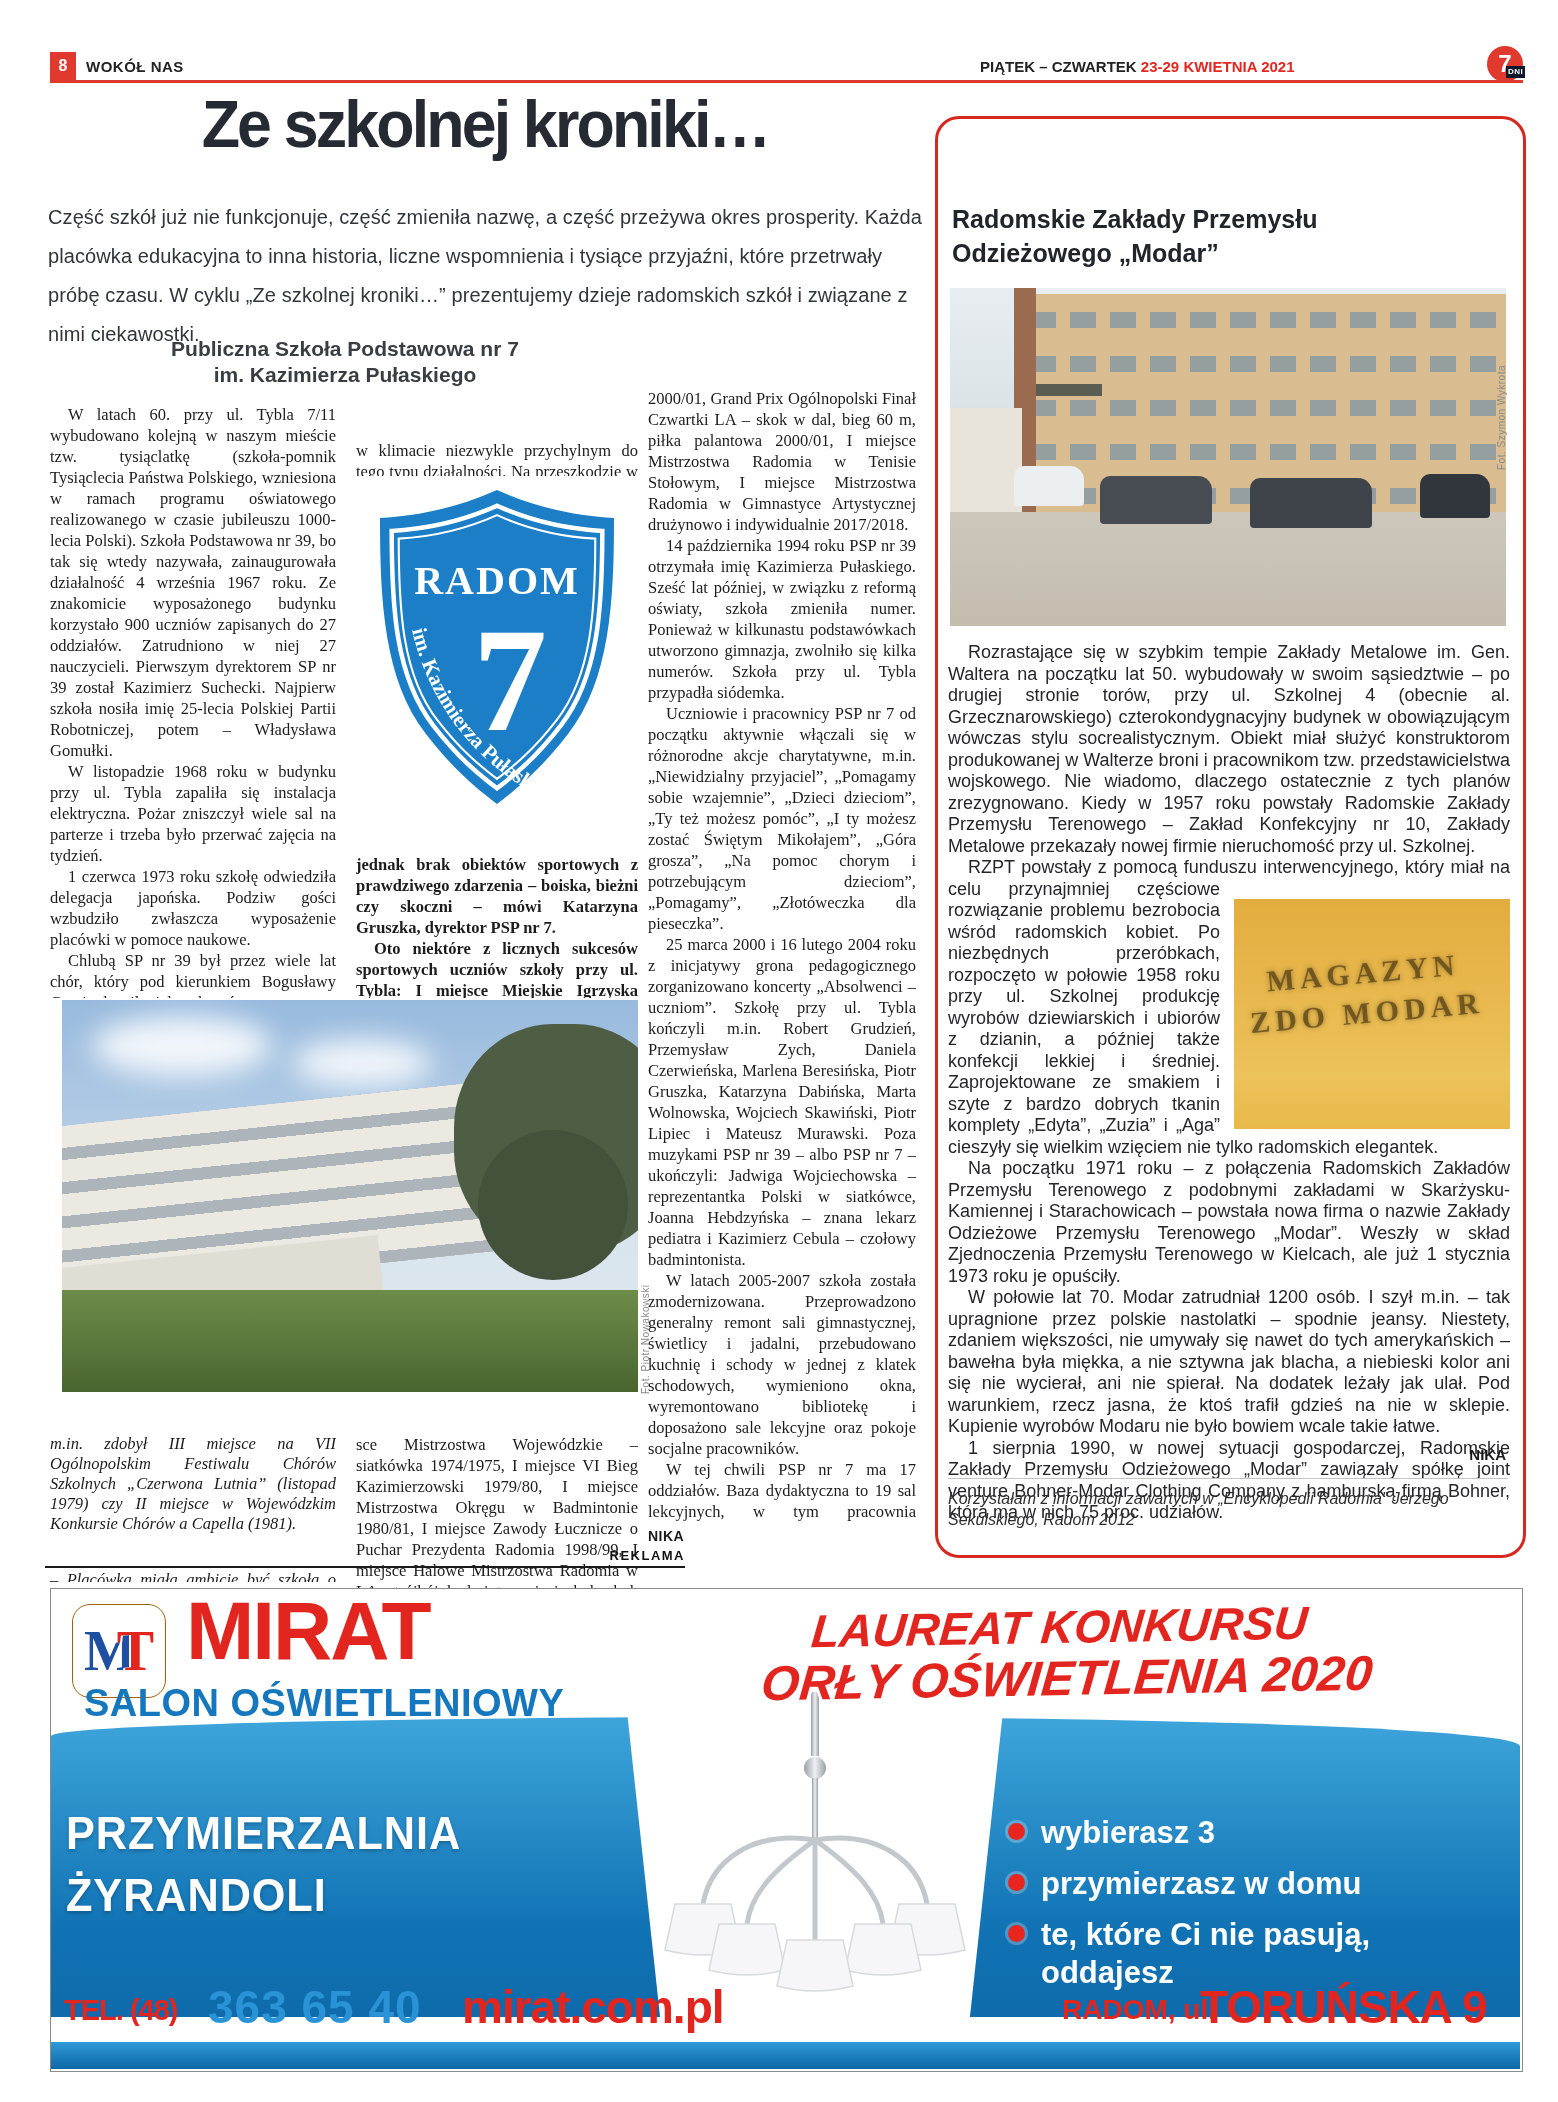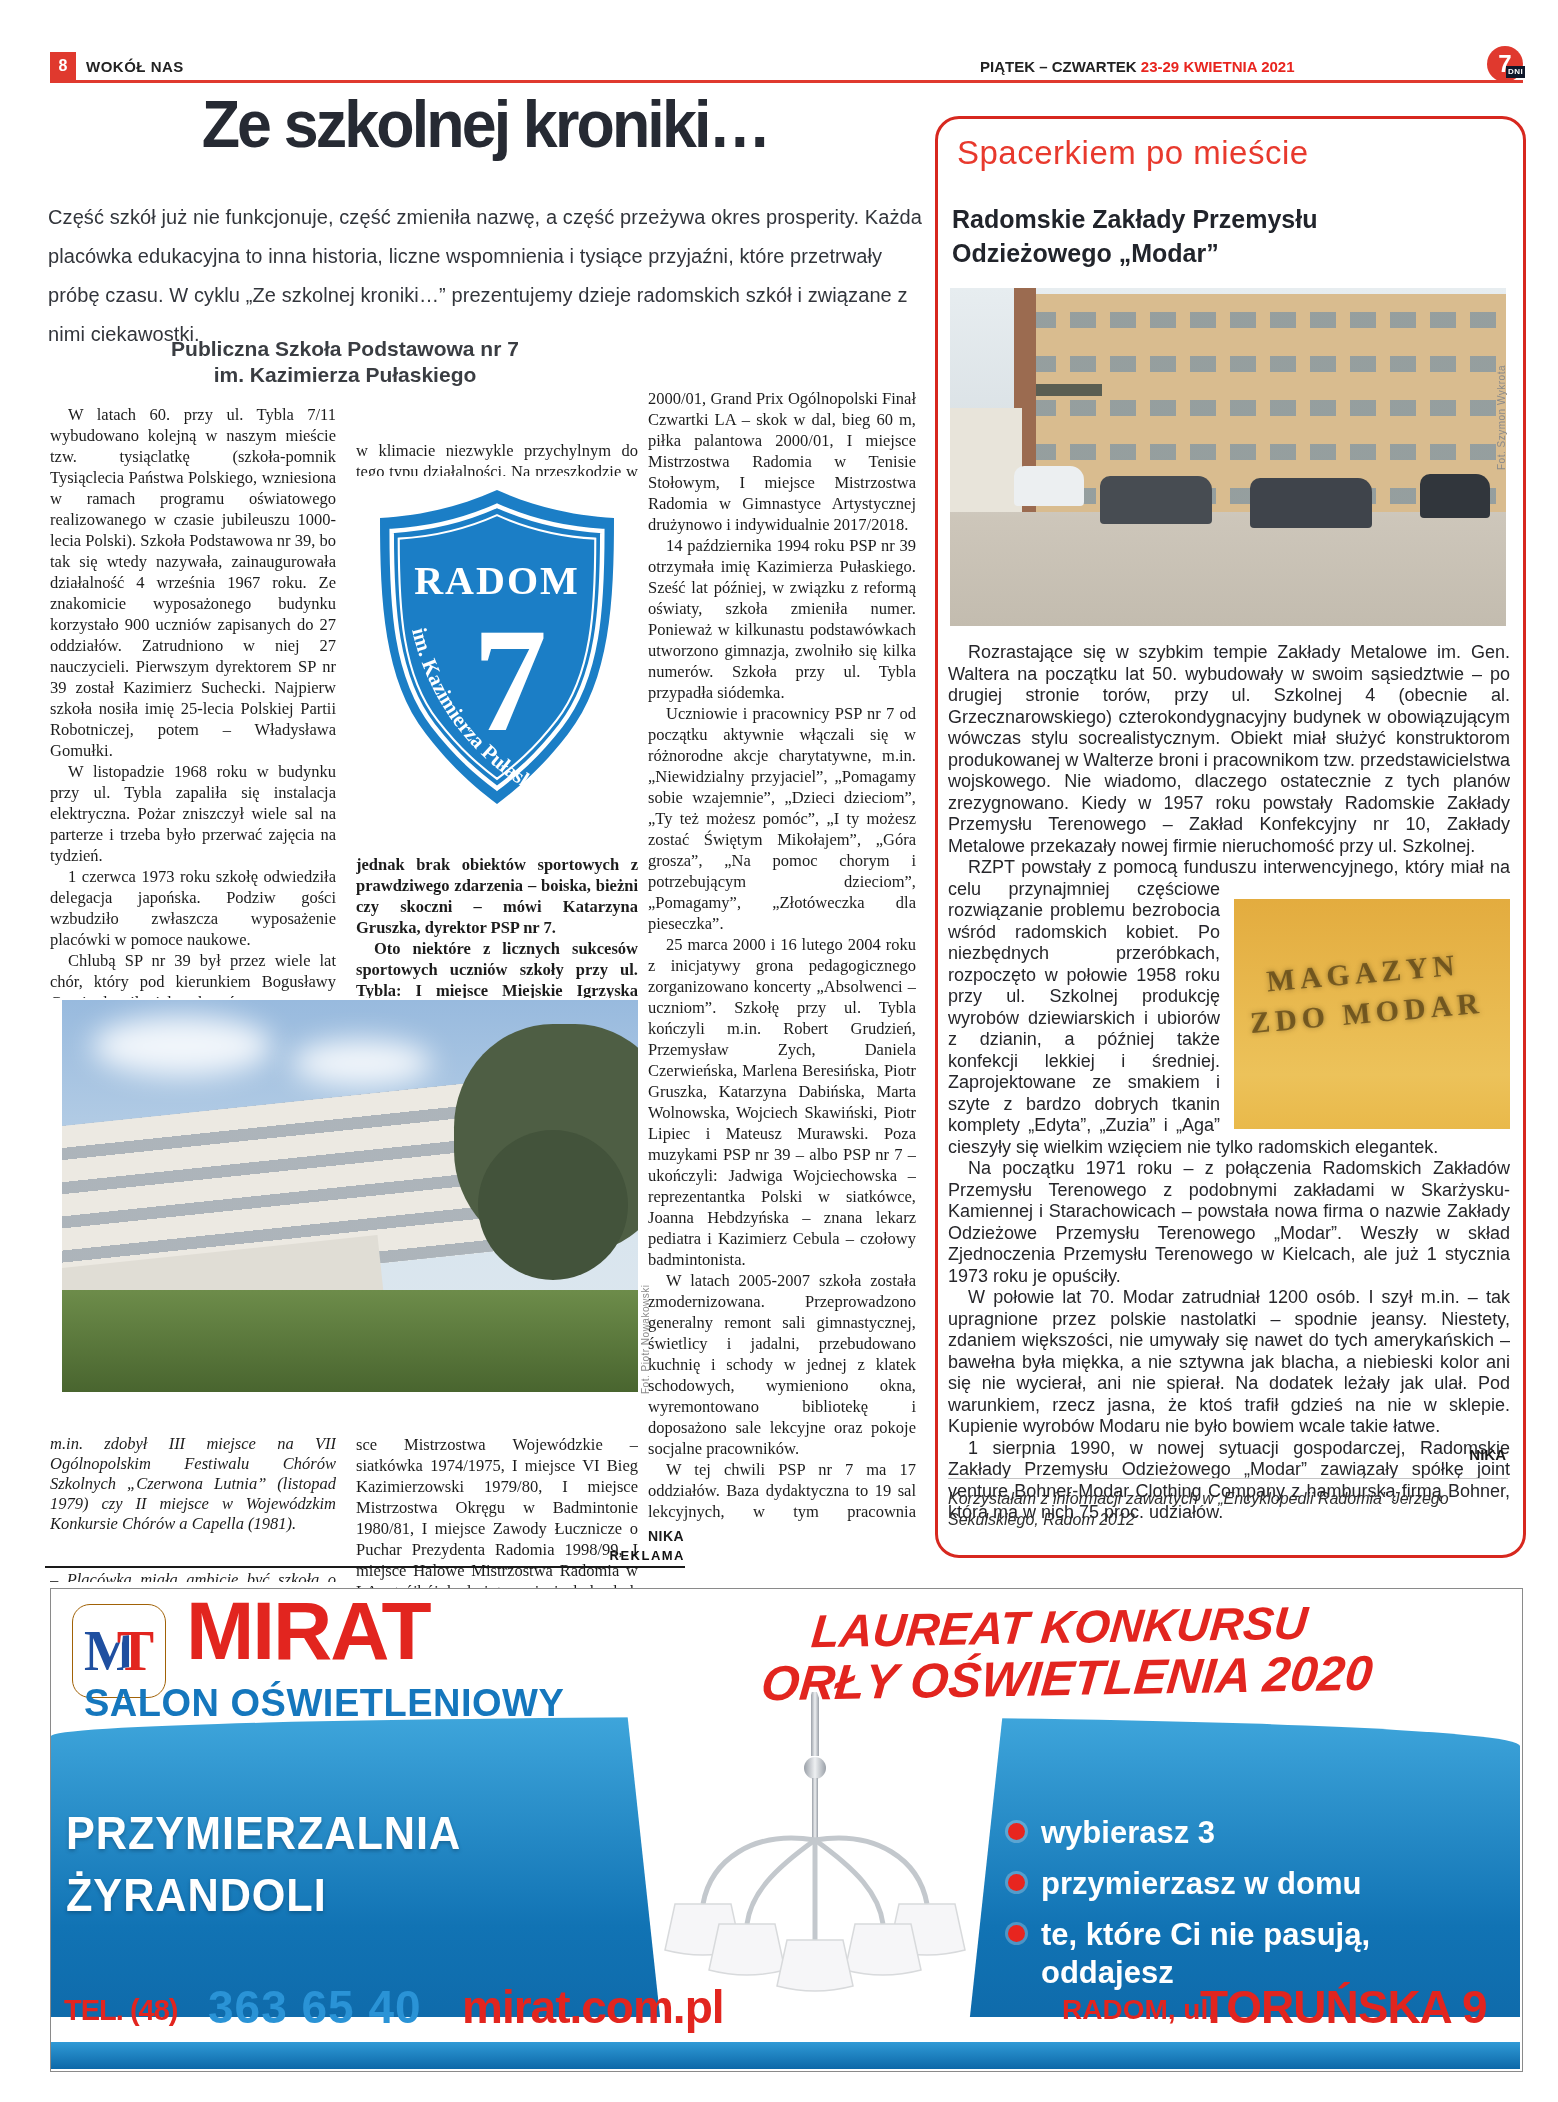--- a/index.html
+++ b/index.html
@@ -194,21 +194,20 @@
     <p class="noind">– Placówka miała ambicje być szkołą o profilu sportowym. Uczniowie odnosili sukcesy w różnych dyscyplinach, rozwijając swoje zainteresowania</p>
   </div>
   <div class="abs col" id="c2c">
     <p class="noind">sce Mistrzostwa Wojewódzkie – siatkówka 1974/1975, I miejsce VI Bieg Kazimierzowski 1979/80, I miejsce Mistrzostwa Okręgu w Badmintonie 1980/81, I miejsce Zawody Łucznicze o Puchar Prezydenta Radomia 1998/99, I miejsce Halowe Mistrzostwa Radomia w LA – trójbój, badminton, pięcioskok, skok wzwyż</p>
   </div>
 
   <div class="abs byline-l">NIKA</div>
   <div class="abs reklama">REKLAMA</div>
 
   <div class="abs panel"></div>
-  <div class="abs p-title">Spacerkiem po mieście</div>
   <div class="abs p-head" style="top:236px;">Odzieżowego „Modar”</div>
   <div class="abs p-head" style="top:202px;">Radomskie Zakłady Przemysłu</div>
 
   <div class="abs photo2">
     <div class="p2-bldg"></div>
     <div class="p2-brick"></div>
     <div class="p2-white"></div>
     <div class="p2-awning"></div>
     <div class="car" style="left:64px;top:178px;width:70px;height:40px;background:#eceff1;"></div>
     <div class="car" style="left:150px;top:188px;width:112px;height:48px;background:#474c52;"></div>

